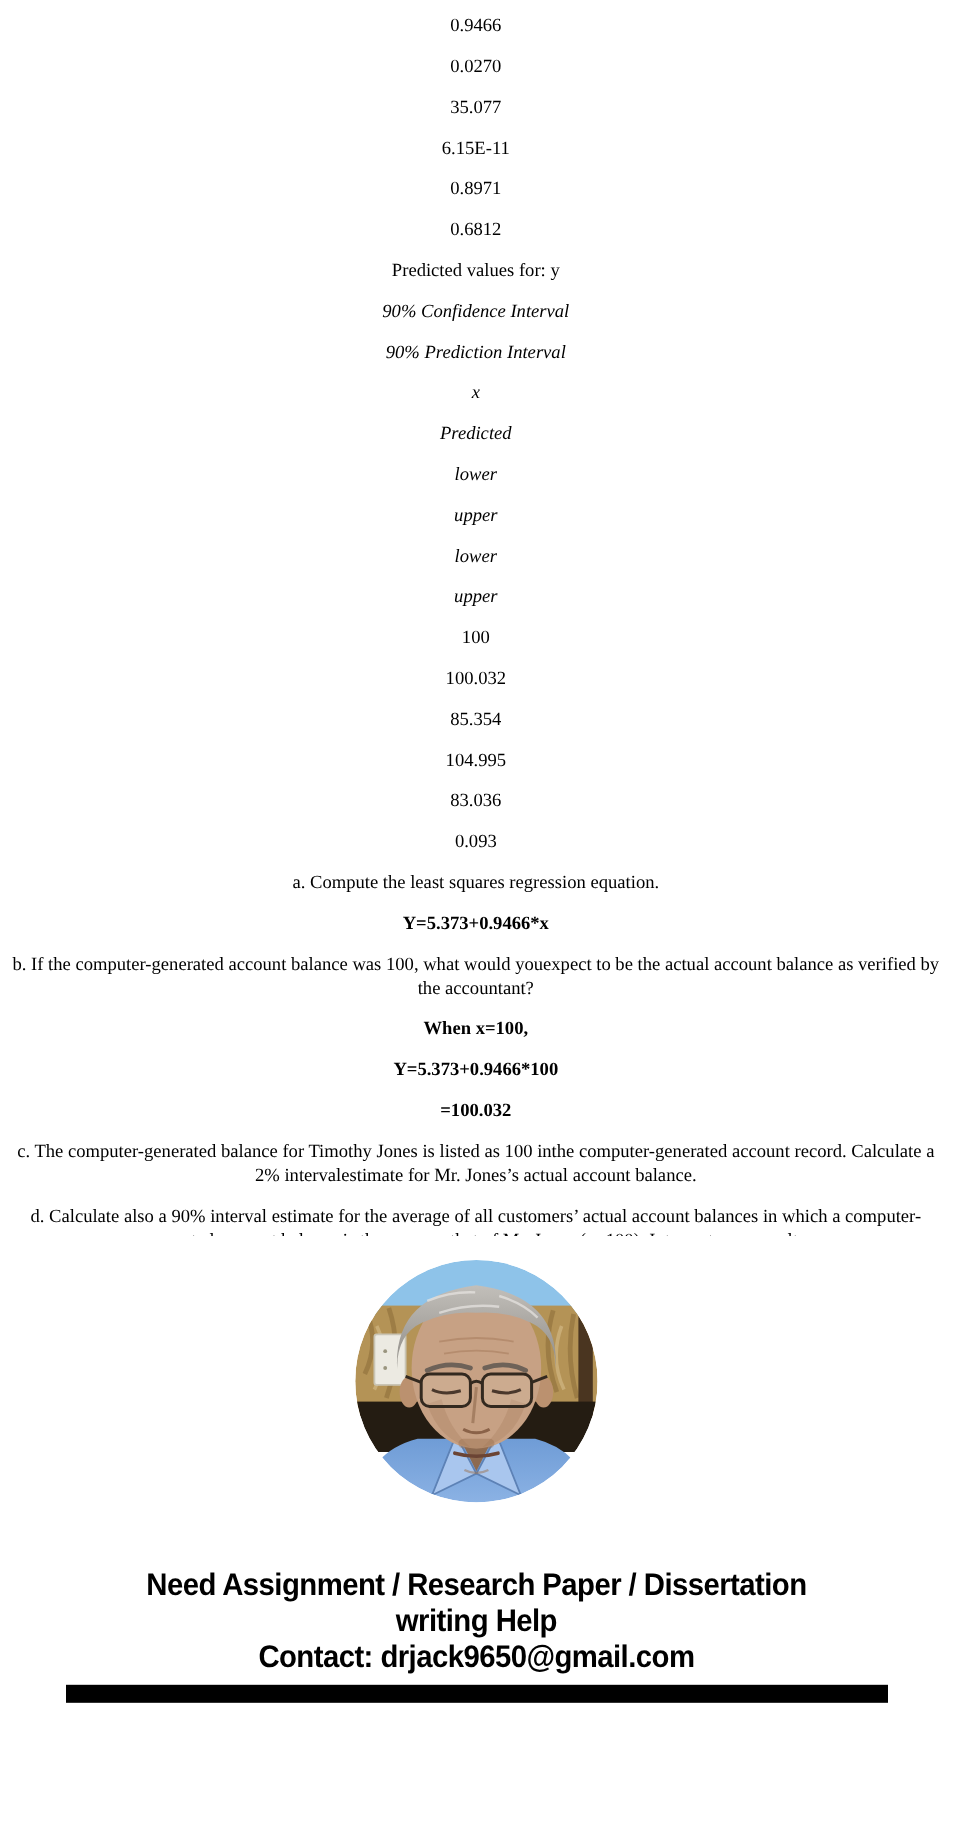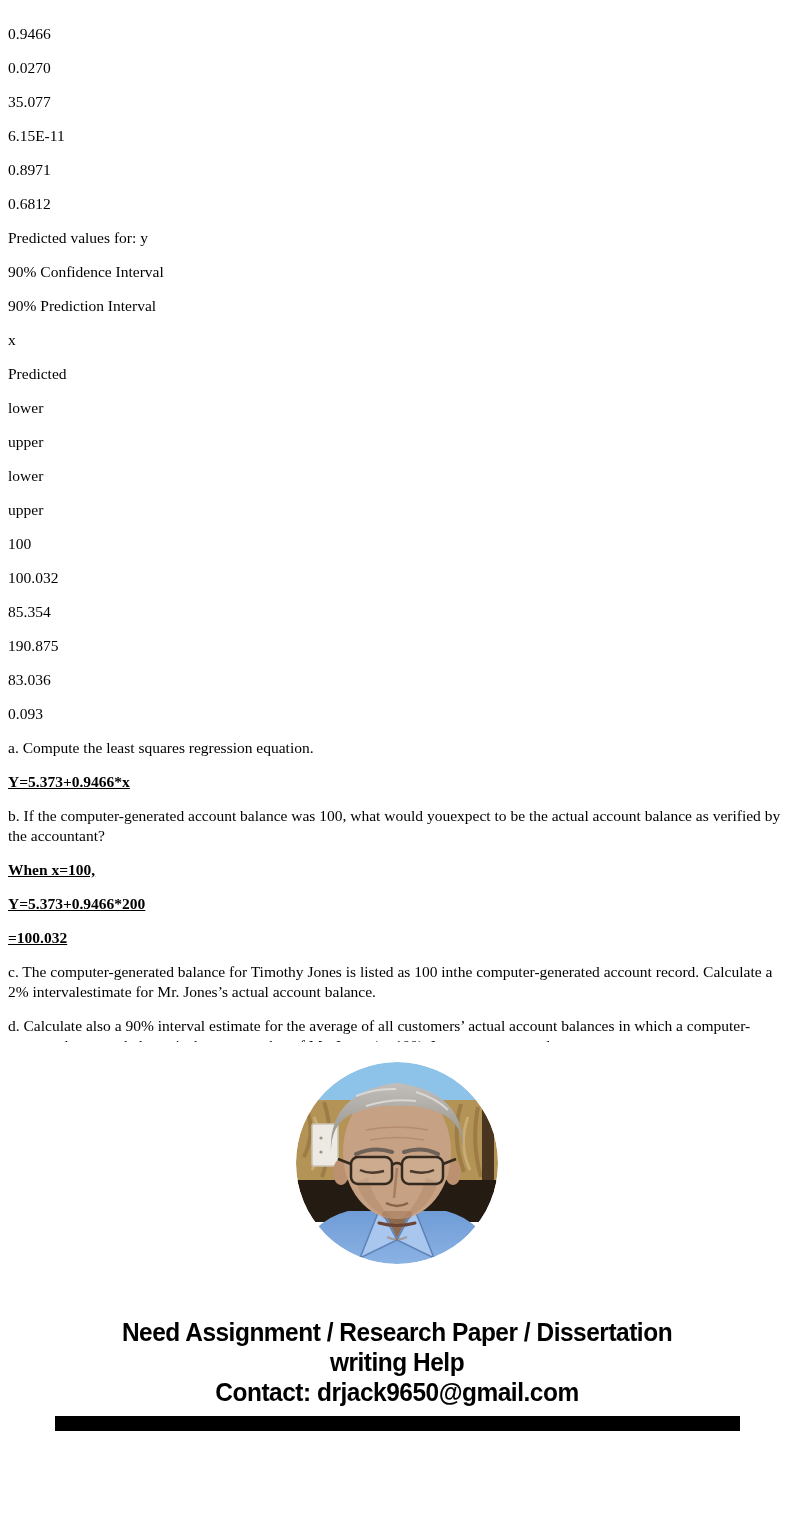--- a/index.html
+++ b/index.html
@@ -1,23 +1,23 @@
 <!DOCTYPE html>
 <html><head>
 <meta charset="utf-8">
 <style>
   html,body{margin:0;padding:0;}
   body{
     width:794px;height:1523px;background:#ffffff;overflow:hidden;
     font-family:"Liberation Serif", serif;color:#000000;
   }
   .doc{padding:12px 9px 0 8px;}
-  .doc p{margin:12px 0 14px 0;font-size:15.5px;line-height:20px;}
-  .italic{}
-  .bold{font-weight:700;text-decoration:underline;}
+  .doc p{margin:0 0 14px 0;font-size:15.5px;line-height:20px;text-align:center;}
+  .italic{font-style:italic;}
+  .bold{font-weight:700;}
   .prewrap{white-space:pre-wrap;}
   .clip{height:26px;overflow:hidden;margin-bottom:0 !important;}
   .portrait-wrap{
     width:202px;height:202px;margin:20px auto 0 auto;border-radius:50%;
     overflow:hidden;
   }
   .promo{
     margin-top:53px;text-align:center;
     font-family:"Liberation Sans", sans-serif;font-weight:700;
     font-size:26px;line-height:30px;letter-spacing:-0.5px;
@@ -45,30 +45,30 @@
   <p class="italic">x</p>
   <p class="italic">Predicted</p>
   <p class="italic">lower</p>
   <p class="italic">upper</p>
   <p class="italic">lower</p>
   <p class="italic">upper</p>
 
   <p>100</p>
   <p>100.032</p>
   <p>85.354</p>
-  <p>190.875</p>
+  <p>104.995</p>
   <p>83.036</p>
   <p>0.093</p>
 
   <p>a. Compute the least squares regression equation.</p>
   <p class="bold">Y=5.373+0.9466*x</p>
 
   <p>b. If the computer-generated account balance was 100, what would youexpect to be the actual account balance as verified by the accountant?</p>
   <p class="bold">When x=100,</p>
-  <p class="bold">Y=5.373+0.9466*200</p>
+  <p class="bold">Y=5.373+0.9466*100</p>
   <p class="bold">=100.032</p>
 
   <p>c. The computer-generated balance for Timothy Jones is listed as 100 inthe computer-generated account record. Calculate a 2% intervalestimate for Mr. Jones’s actual account balance.</p>
 
   <p class="clip">d. Calculate also a 90% interval estimate for the average of all customers’ actual account balances in which a computer-generated account balance is the same as that of Mr. Jones (x=100). Interpret your results.</p>
 </div>
 
 <div class="portrait-wrap">
   <svg width="202" height="202" viewBox="0 0 202 202" xmlns="http://www.w3.org/2000/svg">
     <defs>

